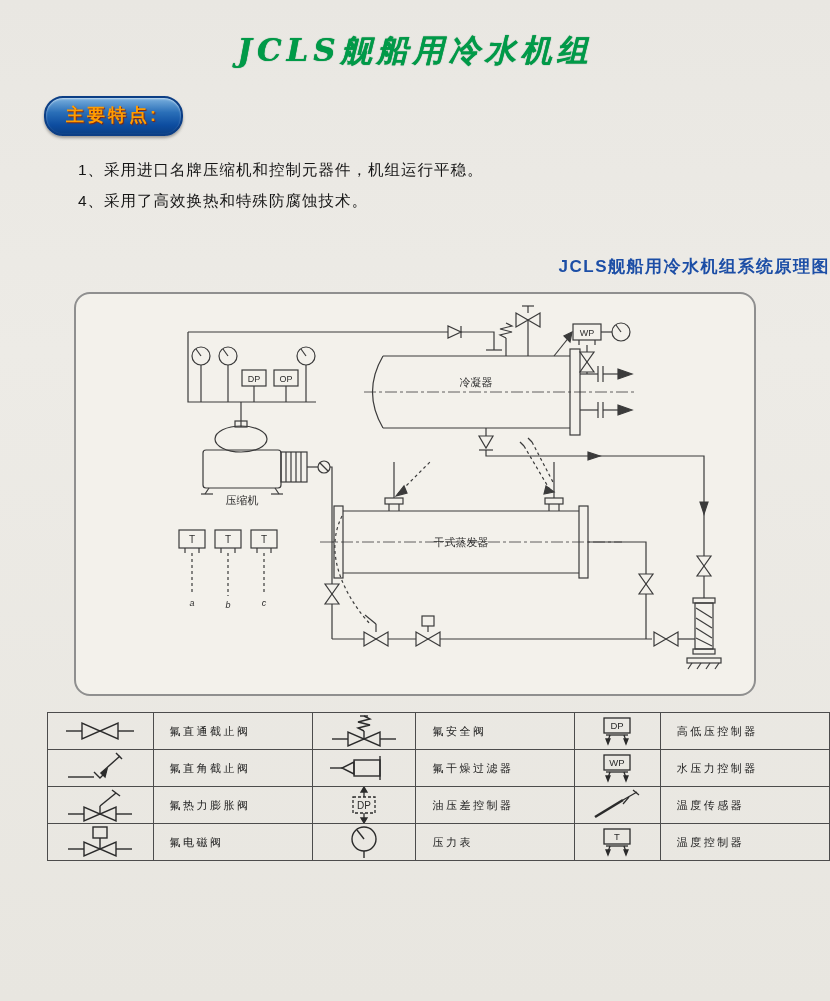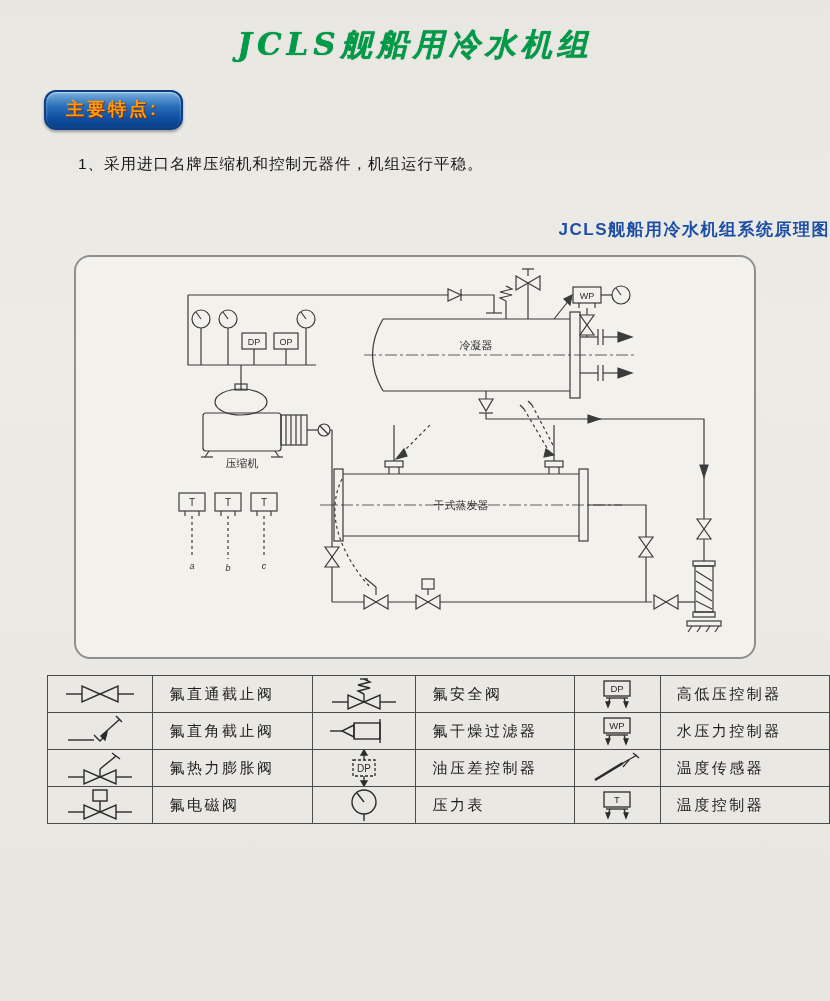--- a/index.html
+++ b/index.html
@@ -5,39 +5,39 @@
   html,body{margin:0;padding:0;}
   .page{
     position:relative;
     width:830px;height:1001px;
     background:linear-gradient(180deg,#e9e7e2 0%,#edebe6 35%,#e8e6e0 100%);
     font-family:"Liberation Sans",sans-serif;
     color:#161616;
     overflow:hidden;
   }
   .main-title{
-    margin:8px;padding-top:16px;
+    margin:14px;padding-top:16px;
     text-align:center;
     font-family:"DejaVu Serif",serif;
     font-style:italic;font-weight:bold;
     font-size:31px;letter-spacing:5px;
     color:#009a48;
     text-shadow:0 0 1px #007a38;
   }
   .intro{
     width:764px;margin:12px auto 0;
     font-size:15.5px;line-height:1.72;
     text-align:justify;text-indent:2em;
     letter-spacing:1px;
   }
   .feature-banner{
     width:fit-content;
     margin:24px 0 0 44px;
     padding:5px 22px 7px 20px;
-    border-radius:12px;
+    border-radius:19px;
     background:linear-gradient(180deg,#79b0de 0%,#2a6fb8 40%,#0d4da0 75%,#0a3f86 100%);
     border:2px solid #0c3e85;
     box-shadow:0 2px 3px rgba(60,60,60,.45), inset 0 1px 2px rgba(255,255,255,.55);
     color:#ff9d00;
     font-weight:bold;font-size:18px;letter-spacing:3px;
     text-shadow:1px 1px 1px #86230a;
   }
   .features{margin:24px 0 4px 78px;}
   .feature-item{
     font-size:15.5px;line-height:1.3;
@@ -67,37 +67,38 @@
     table-layout:fixed;
   }
   .legend td{
     border:1px solid #4c4c4c;
     height:36px;padding:0;
     vertical-align:middle;
   }
   .legend .sym{text-align:center;}
   .legend .lab{
     padding-left:16px;
-    font-size:15px;letter-spacing:2.5px;color:#222;
+    font-size:11px;letter-spacing:2.5px;color:#222;
   }
   .w1{width:105px}.w2{width:145px}.w3{width:103px}.w4{width:144px}.w5{width:85px}.w6{width:155px}
   .sym svg{vertical-align:middle;}
 </style>
 </head>
 <body>
 
 <div class="page">
 
   <h1 class="main-title">JCLS舰船用冷水机组</h1>
 
 
   <div class="feature-banner">主要特点:</div>
 
   <div class="features">
     <div class="feature-item">1、采用进口名牌压缩机和控制元器件，机组运行平稳。</div>
+    <div class="feature-item">4、采用了高效换热和特殊防腐蚀技术。</div>
   </div>
 
   <div class="diagram-title">JCLS舰船用冷水机组系统原理图</div>
 
   <div class="diagram-box">
     <svg class="schematic" width="678" height="400" viewBox="0 0 678 400">
       <g stroke="#3b3b3b" stroke-width="1.2" fill="none">
 
         <polyline points="112,38 372,38"></polyline>
         <polygon points="372,32 372,44 385,38" fill="#f3f1eb"></polygon>

